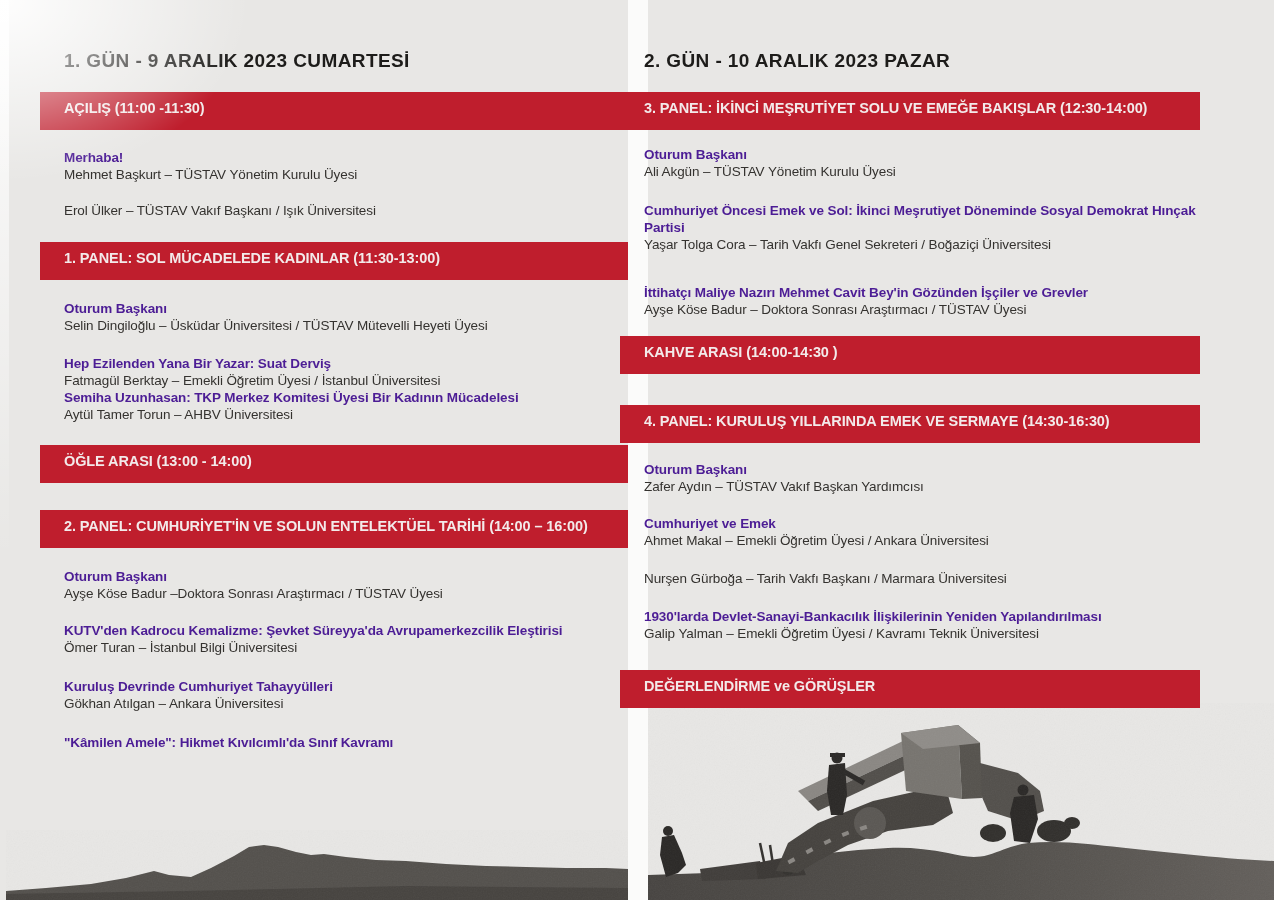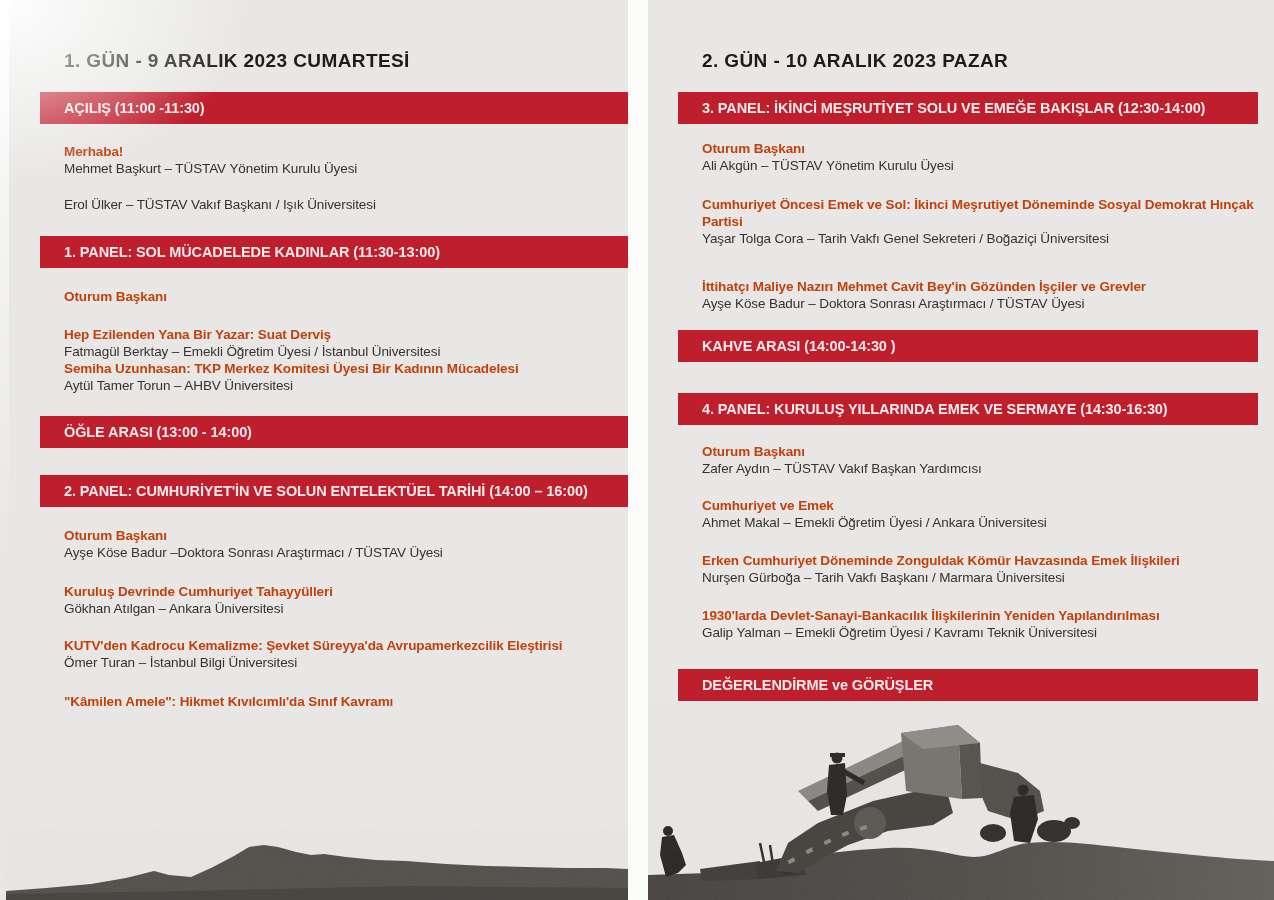--- a/index.html
+++ b/index.html
@@ -19,33 +19,33 @@
     position:absolute; left:0; top:0; width:9px; height:560px; z-index:5;
     background:linear-gradient(to bottom, rgba(255,255,255,.9), rgba(255,255,255,0));
     pointer-events:none;
   }
   .gutter{
     position:absolute; left:628px; top:0; width:20px; height:900px;
     background:#fbfbfa; z-index:3;
   }
   .col{position:absolute; top:0; z-index:4;}
   .col-left{left:40px; width:588px;}
-  .col-right{left:678px; width:580px;}
+  .col-right{left:620px; width:580px;}
   .day-title{
     margin:50px 0 0 24px; font-size:19px; line-height:22px; font-weight:bold;
     color:#1d1c1a; letter-spacing:.4px;
   }
   .banner{
-    height:32px; line-height:32px; padding-left:24px;
+    height:38px; line-height:32px; padding-left:24px;
     background:#bf1e2d; color:#f3eaea;
     font-size:14.5px; font-weight:bold; letter-spacing:-.1px;
     white-space:nowrap; overflow:hidden;
   }
   .item{padding-left:24px; font-size:13.5px; line-height:17px; letter-spacing:-.1px;}
-  .item .t{font-weight:bold; color:#c2410c;}
+  .item .t{font-weight:bold; color:#4c1d95;}
   .item .s{font-weight:normal; color:#34322f;}
   .photo{position:absolute; z-index:1;}
 </style>
 </head>
 <body>
 
 <div class="page">
 
   <svg class="photo" style="left:6px; top:830px;" width="622" height="70" viewBox="0 0 622 70">
     <defs>
@@ -133,46 +133,47 @@
       <div class="s">Mehmet Başkurt – TÜSTAV Yönetim Kurulu Üyesi</div>
     </div>
     <div class="item" style="margin-top:19px">
       <div class="s">Erol Ülker – TÜSTAV Vakıf Başkanı / Işık Üniversitesi</div>
     </div>
 
     <div class="banner" style="margin-top:23px">1. PANEL: SOL MÜCADELEDE KADINLAR (11:30-13:00)</div>
 
     <div class="item" style="margin-top:20px">
       <div class="t">Oturum Başkanı</div>
+      <div class="s">Selin Dingiloğlu – Üsküdar Üniversitesi / TÜSTAV Mütevelli Heyeti Üyesi</div>
     </div>
     <div class="item" style="margin-top:21px">
       <div class="t">Hep Ezilenden Yana Bir Yazar: Suat Derviş</div>
       <div class="s">Fatmagül Berktay – Emekli Öğretim Üyesi / İstanbul Üniversitesi</div>
     </div>
     <div class="item" style="">
       <div class="t">Semiha Uzunhasan: TKP Merkez Komitesi Üyesi Bir Kadının Mücadelesi</div>
       <div class="s">Aytül Tamer Torun – AHBV Üniversitesi</div>
     </div>
 
     <div class="banner" style="margin-top:22px">ÖĞLE ARASI (13:00 - 14:00)</div>
 
     <div class="banner" style="margin-top:27px">2. PANEL: CUMHURİYET'İN VE SOLUN ENTELEKTÜEL TARİHİ (14:00 – 16:00)</div>
 
     <div class="item" style="margin-top:20px">
       <div class="t">Oturum Başkanı</div>
       <div class="s">Ayşe Köse Badur –Doktora Sonrası Araştırmacı / TÜSTAV Üyesi</div>
     </div>
+    <div class="item" style="margin-top:20px">
+      <div class="t">KUTV'den Kadrocu Kemalizme: Şevket Süreyya'da Avrupamerkezcilik Eleştirisi</div>
+      <div class="s">Ömer Turan – İstanbul Bilgi Üniversitesi</div>
+    </div>
     <div class="item" style="margin-top:22px">
       <div class="t">Kuruluş Devrinde Cumhuriyet Tahayyülleri</div>
       <div class="s">Gökhan Atılgan – Ankara Üniversitesi</div>
     </div>
-    <div class="item" style="margin-top:20px">
-      <div class="t">KUTV'den Kadrocu Kemalizme: Şevket Süreyya'da Avrupamerkezcilik Eleştirisi</div>
-      <div class="s">Ömer Turan – İstanbul Bilgi Üniversitesi</div>
-    </div>
     <div class="item" style="margin-top:22px">
       <div class="t">"Kâmilen Amele": Hikmet Kıvılcımlı'da Sınıf Kavramı</div>
     </div>
   </div>
 
   <div class="col col-right">
     <div class="day-title">2. GÜN - 10 ARALIK 2023 PAZAR</div>
 
     <div class="banner" style="margin-top:20px">3. PANEL: İKİNCİ MEŞRUTİYET SOLU VE EMEĞE BAKIŞLAR (12:30-14:00)</div>
 
@@ -195,21 +196,20 @@
 
     <div class="item" style="margin-top:18px">
       <div class="t">Oturum Başkanı</div>
       <div class="s">Zafer Aydın – TÜSTAV Vakıf Başkan Yardımcısı</div>
     </div>
     <div class="item" style="margin-top:20px">
       <div class="t">Cumhuriyet ve Emek</div>
       <div class="s">Ahmet Makal – Emekli Öğretim Üyesi / Ankara Üniversitesi</div>
     </div>
     <div class="item" style="margin-top:21px">
-      <div class="t">Erken Cumhuriyet Döneminde Zonguldak Kömür Havzasında Emek İlişkileri</div>
       <div class="s">Nurşen Gürboğa – Tarih Vakfı Başkanı / Marmara Üniversitesi</div>
     </div>
     <div class="item" style="margin-top:21px">
       <div class="t">1930'larda Devlet-Sanayi-Bankacılık İlişkilerinin Yeniden Yapılandırılması</div>
       <div class="s">Galip Yalman – Emekli Öğretim Üyesi / Kavramı Teknik Üniversitesi</div>
     </div>
 
     <div class="banner" style="margin-top:28px">DEĞERLENDİRME ve GÖRÜŞLER</div>
   </div>
 

